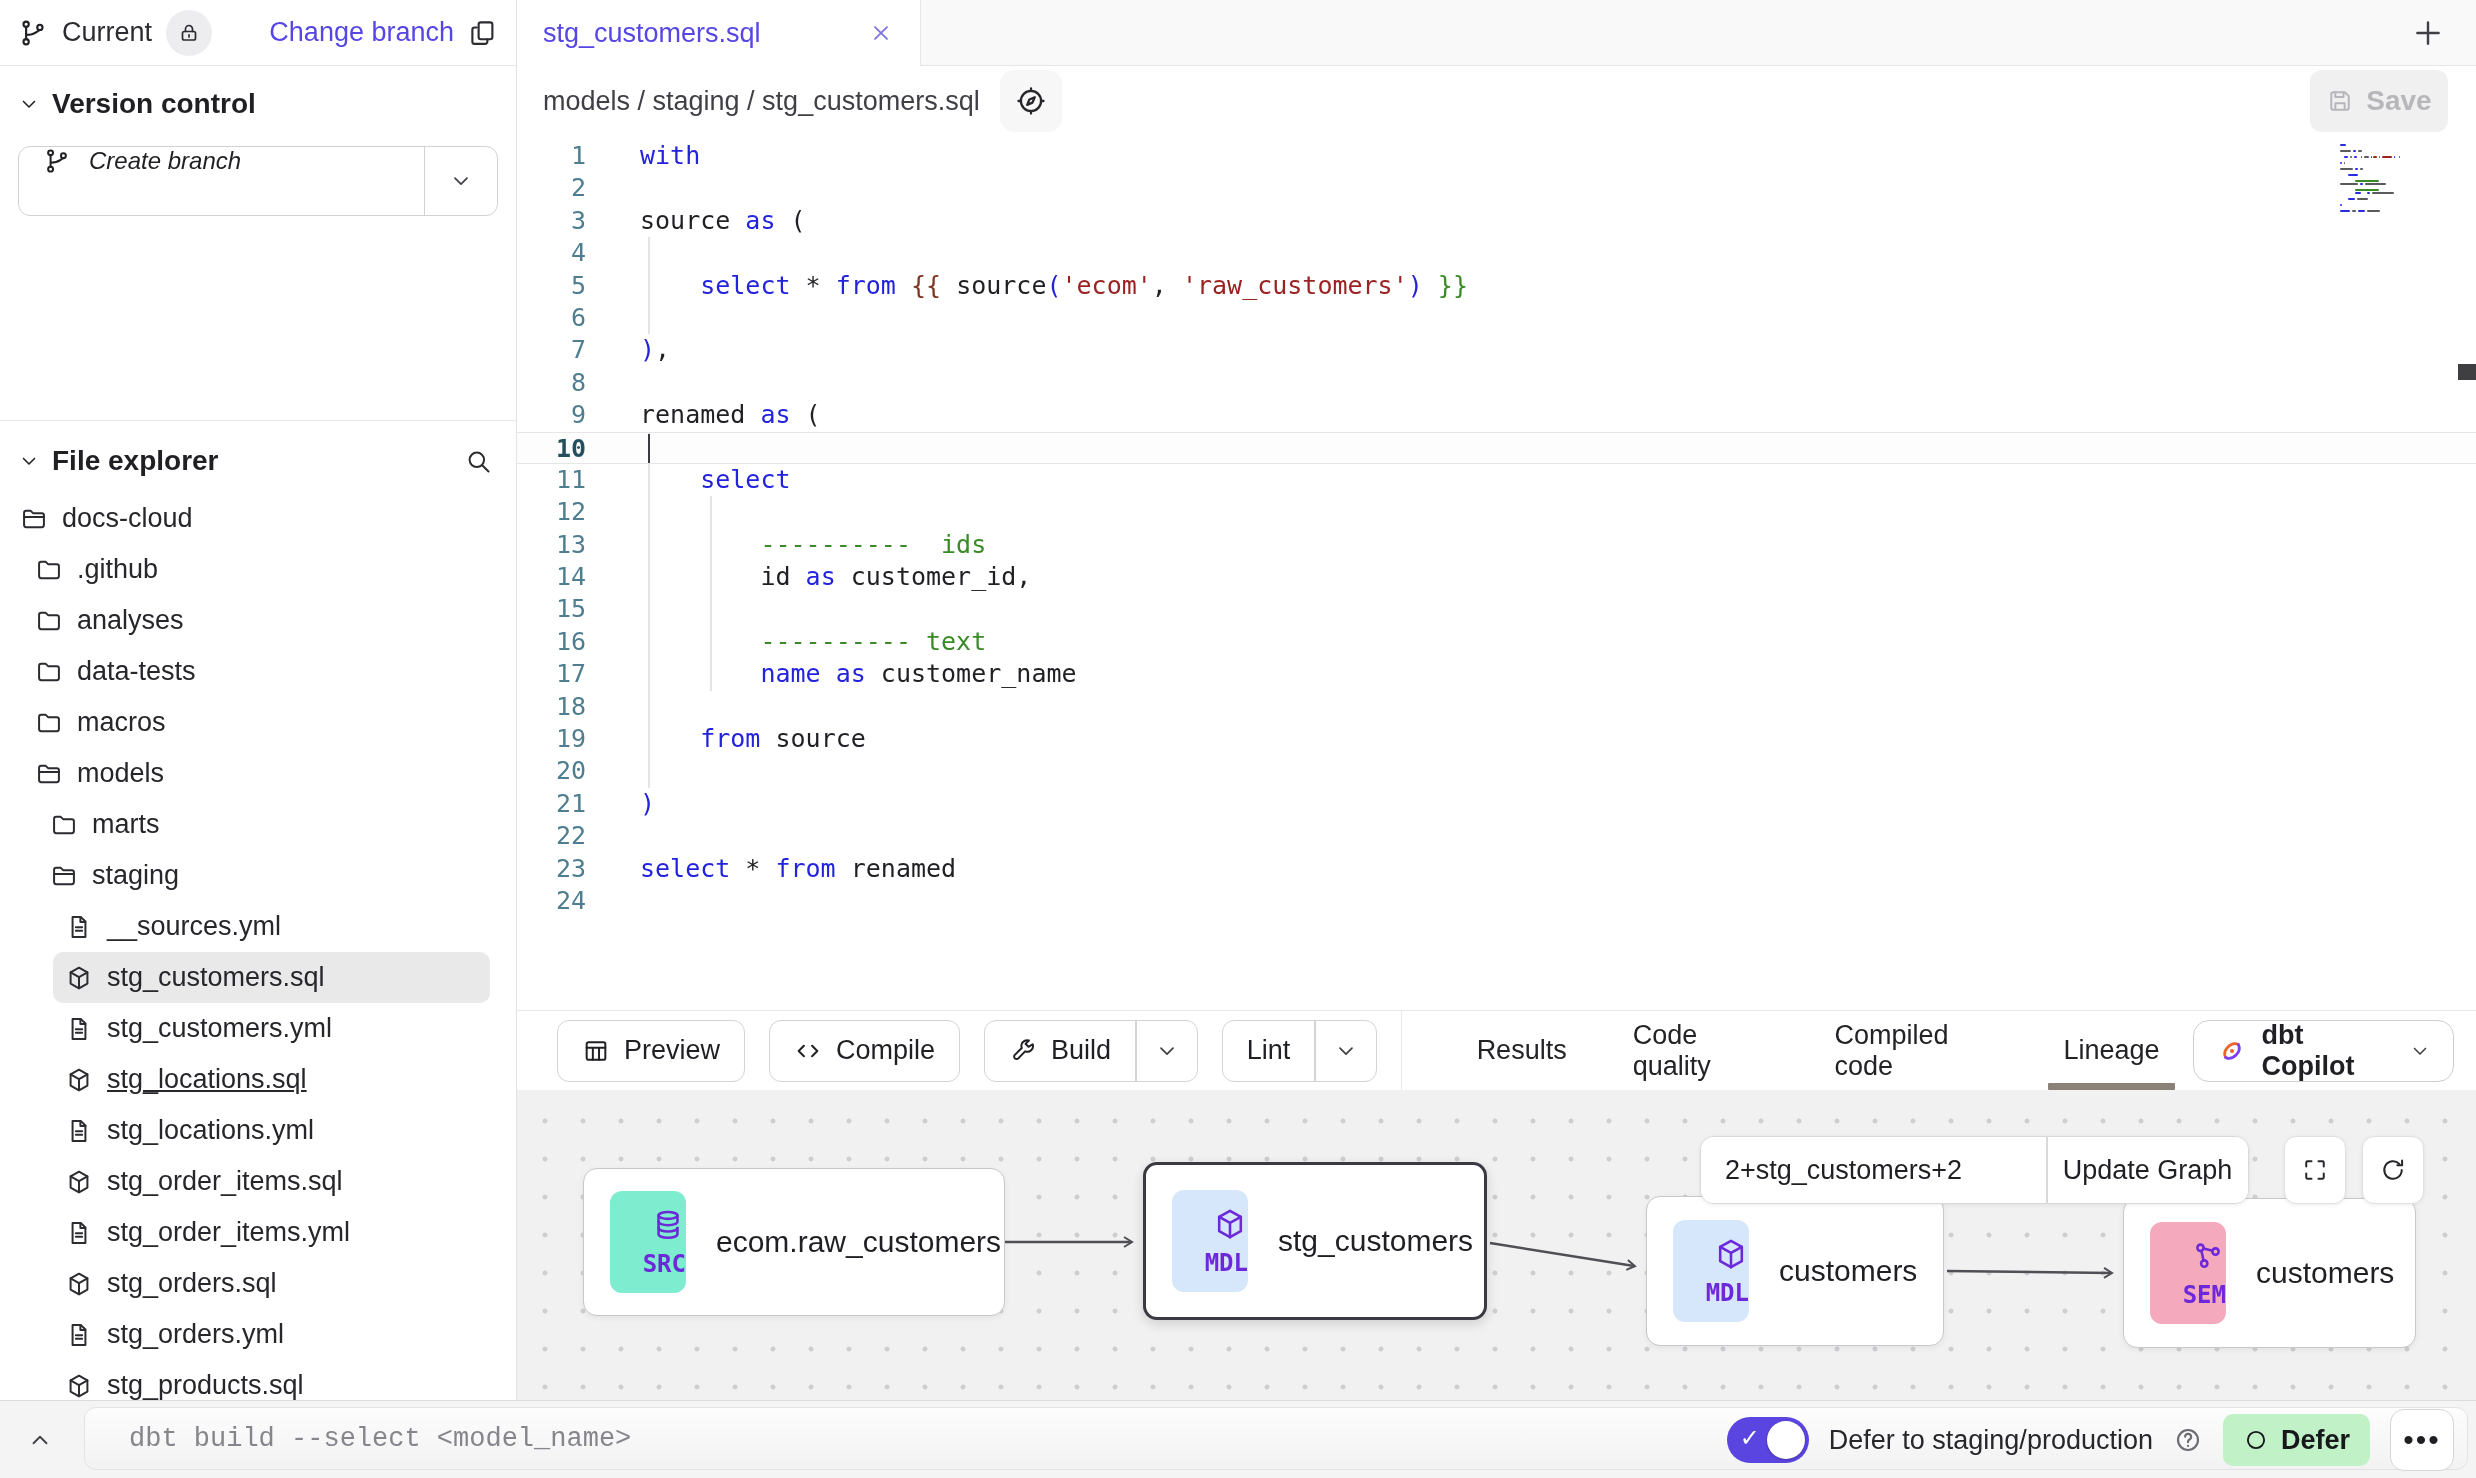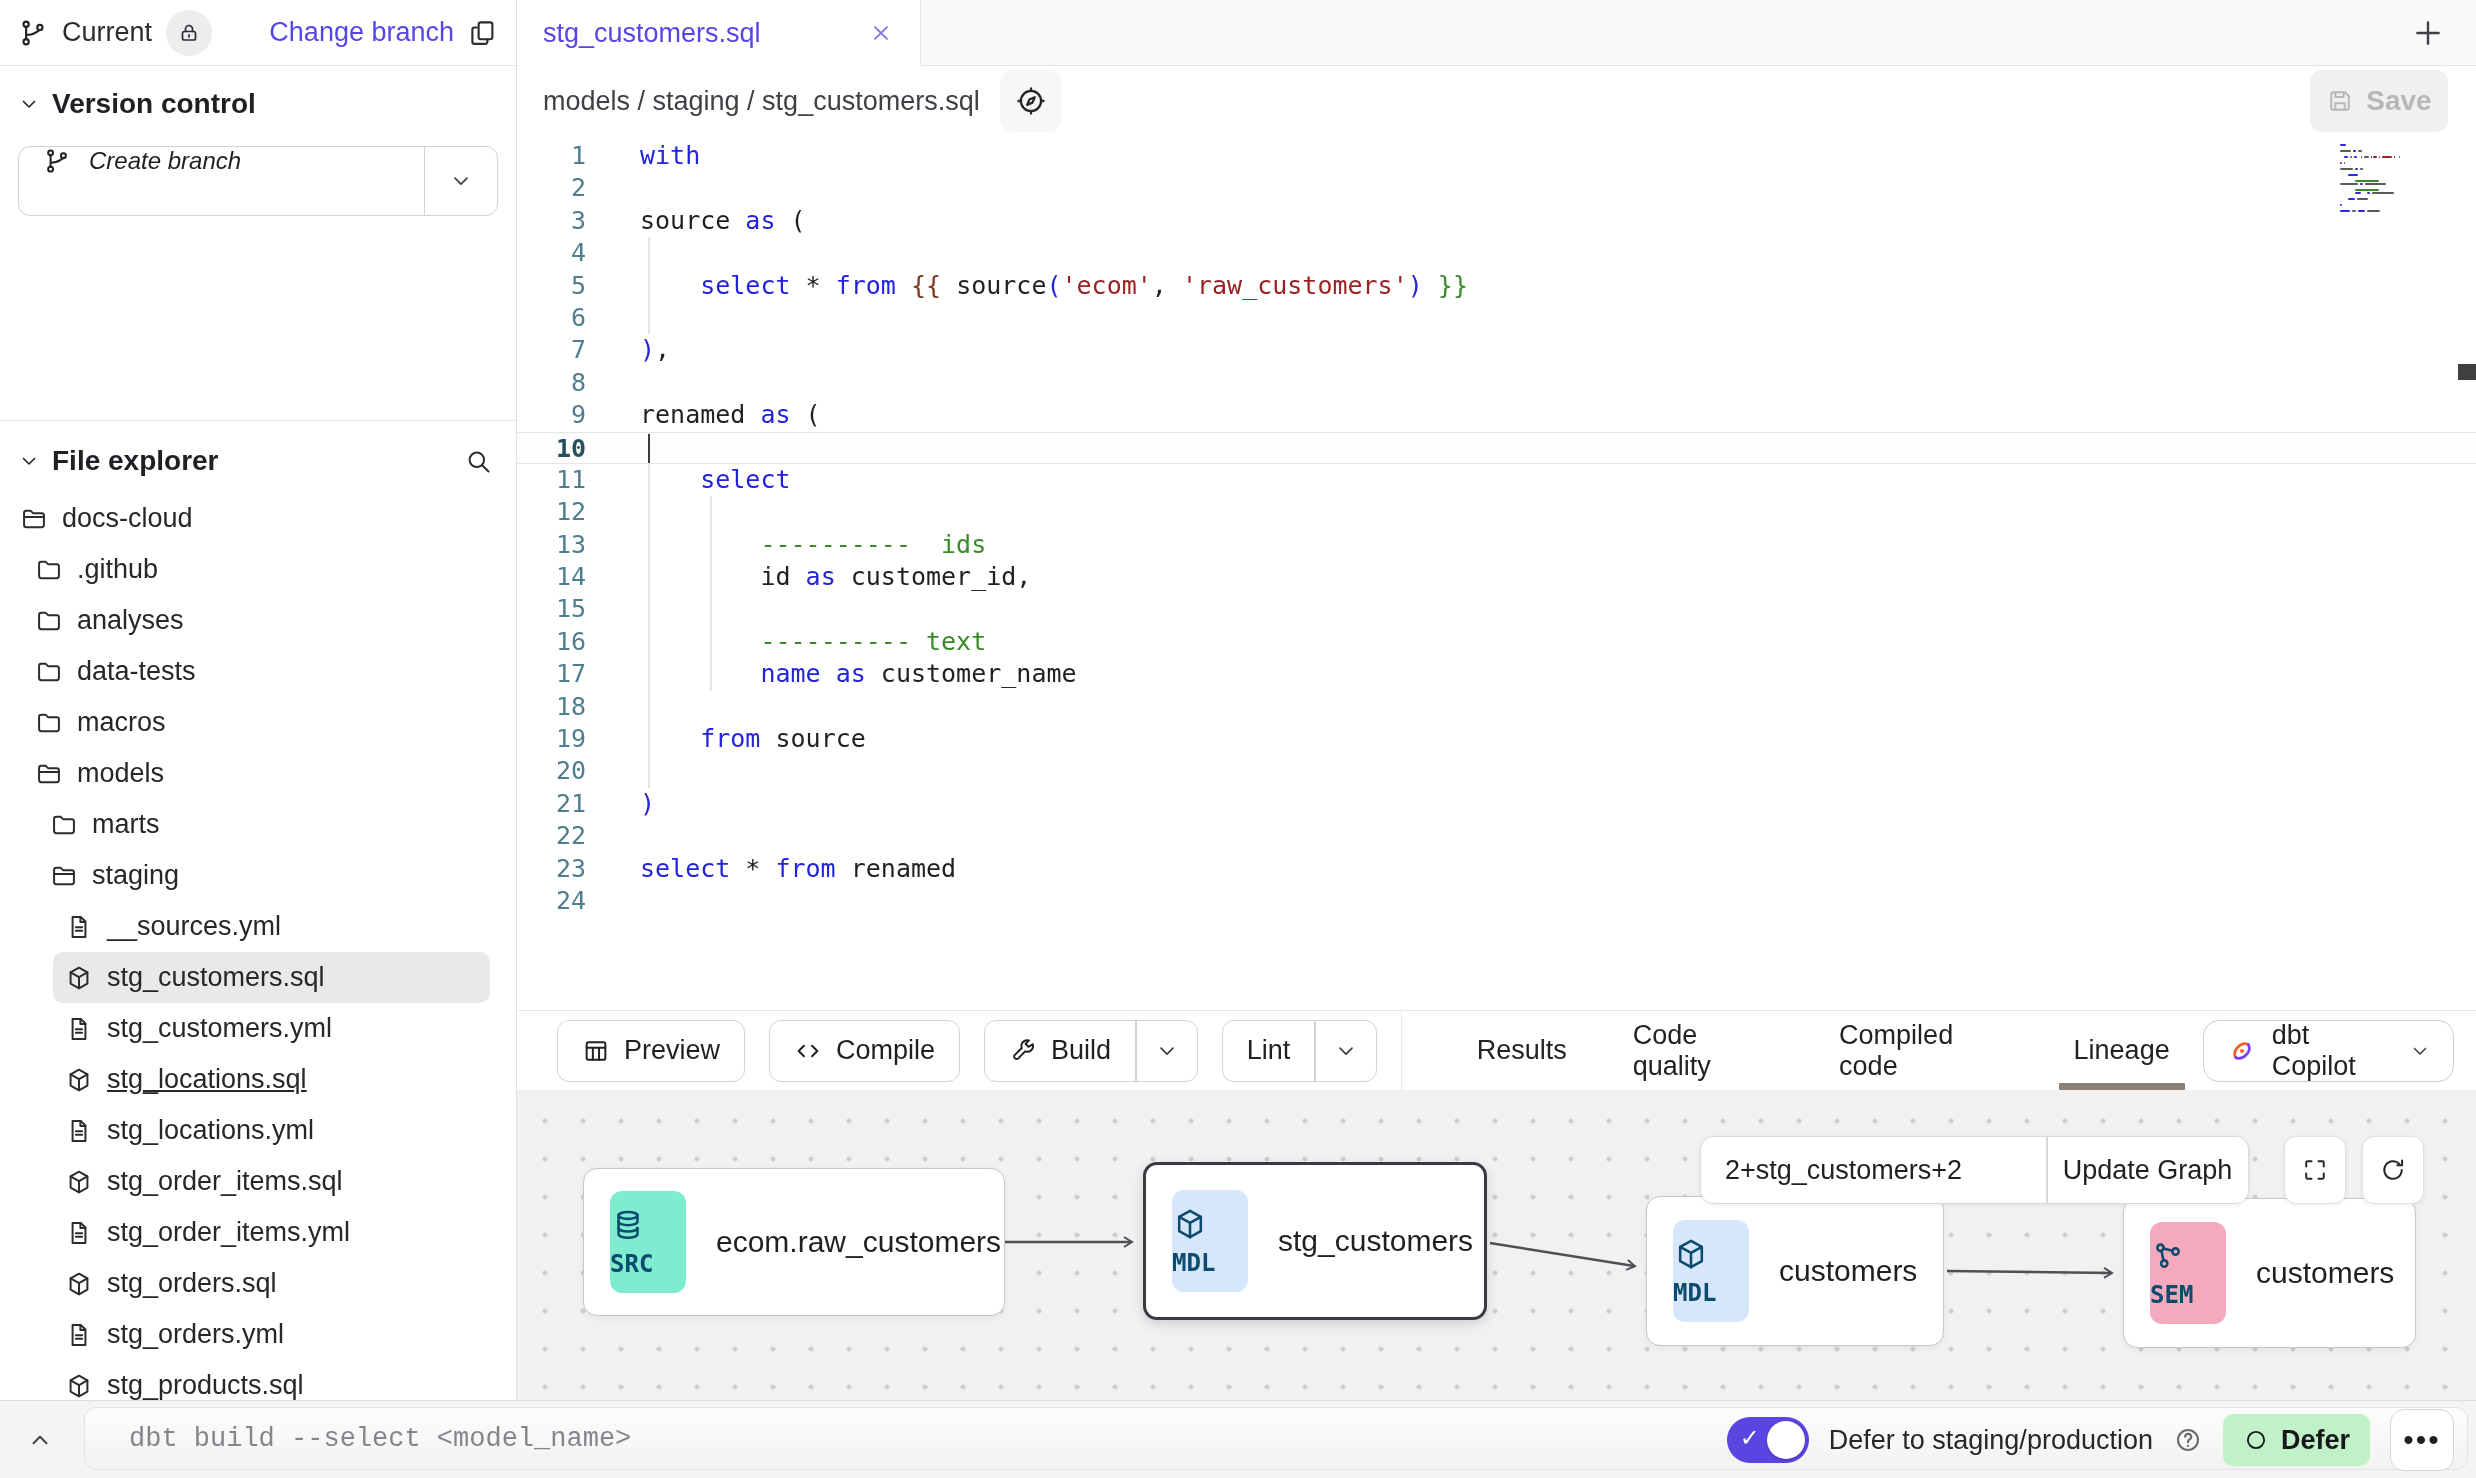--- a/index.html
+++ b/index.html
@@ -64,31 +64,31 @@
   
   .toolbar { position:relative; height:80px; border-top:1px solid #e8e8ea; display:flex; align-items:center; padding:0 22px 0 40px; background:#fff; }
   .tbtn { height:62px; border:1.5px solid #d4d4d8; border-radius:12px; display:flex; align-items:center; background:#fff; font-size:27px; color:#1f1f24; cursor:pointer; margin-right:24px; }
   .tbtn .seg { display:flex; align-items:center; gap:14px; padding:0 24px; height:100%; }
   .tbtn .segsep { width:1.5px; height:100%; background:#d4d4d8; }
   .tbtn .chevseg { padding:0 18px; height:100%; display:flex; align-items:center; color:#3f3f46; }
   .tb-divider { width:1px; align-self:stretch; background:#e8e8ea; margin:0 14px 0 4px; }
   #tb-tabs { display:flex; align-items:stretch; height:100%; margin-left:28px; gap:0; }
   .ttab { position:relative; display:flex; align-items:center; padding:0 33px; font-size:27px; color:#232327; cursor:pointer; }
   .ttab.active::after { content:""; position:absolute; left:18px; right:18px; bottom:0; height:7px; background:#8a8178; border-radius:1px; }
-  .copilot-btn { margin-left:auto; height:62px; border:1.5px solid #cfcfd3; border-radius:16px; display:flex; align-items:center; gap:14px; padding:0 22px; font-size:27px; font-weight:400; background:#fff; cursor:pointer; }
+  .copilot-btn { margin-left:auto; height:62px; border:1.5px solid #cfcfd3; border-radius:16px; display:flex; align-items:center; gap:14px; padding:0 22px; font-size:27px; font-weight:700; background:#fff; cursor:pointer; }
   .copilot-btn .chev { color:#3f3f46; }
 
   
   .canvas { position:relative; height:310px; background:#f1f1f2; overflow:hidden;
     background-image:radial-gradient(circle, #cfcfd2 2.2px, transparent 2.8px);
     background-size:38px 38px; background-position:9px 12px; }
   #arrows { position:absolute; left:0; top:0; }
   .lnode { position:absolute; background:#fff; border:1.5px solid #c7c7cc; border-radius:14px; display:flex; align-items:center; gap:30px; padding-left:26px; box-shadow:0 2px 6px rgba(0,0,0,0.06); cursor:pointer; }
   .lnode.selected { border:3px solid #3a3a42; box-shadow:0 4px 12px rgba(0,0,0,0.14); }
-  .nbadge { width:76px; height:102px; border-radius:12px; display:flex; flex-direction:column; align-items:flex-start; justify-content:center; gap:7px; color:#0c4a6e; flex:none; }
+  .nbadge { width:76px; height:102px; border-radius:12px; display:flex; flex-direction:column; align-items:flex-end; justify-content:center; gap:7px; color:#6d28d9; flex:none; }
   .nbadge .blabel { font-family:"DejaVu Sans Mono", monospace; font-size:24px; font-weight:600; }
   .nlabel { font-size:30px; color:#1f1f24; white-space:nowrap; }
   .graph-controls { position:absolute; left:1183px; top:46px; height:68px; display:flex; background:#fff; border:1.5px solid #d9d9dc; border-radius:14px; box-shadow:0 1px 4px rgba(0,0,0,0.08); overflow:hidden; }
   .gc-input { width:345px; border:none; outline:none; font-size:27px; color:#1f1f24; padding:0 24px; font-family:"Liberation Sans", sans-serif; background:#fff; }
   .gc-sep { width:1.5px; background:#d9d9dc; }
   .gc-btn { width:200px; display:flex; align-items:center; justify-content:center; font-size:27px; color:#1f1f24; cursor:pointer; background:#fff; }
   .sq-btn { position:absolute; top:46px; width:62px; height:68px; background:#fff; border:1.5px solid #e0e0e3; border-radius:12px; display:flex; align-items:center; justify-content:center; color:#26262b; cursor:pointer; box-shadow:0 1px 4px rgba(0,0,0,0.07); }
 
   
   #statusbar { position:absolute; left:0; top:1400px; width:2476px; height:78px; background:#f4f4f5; border-top:1px solid #dcdcde; }

